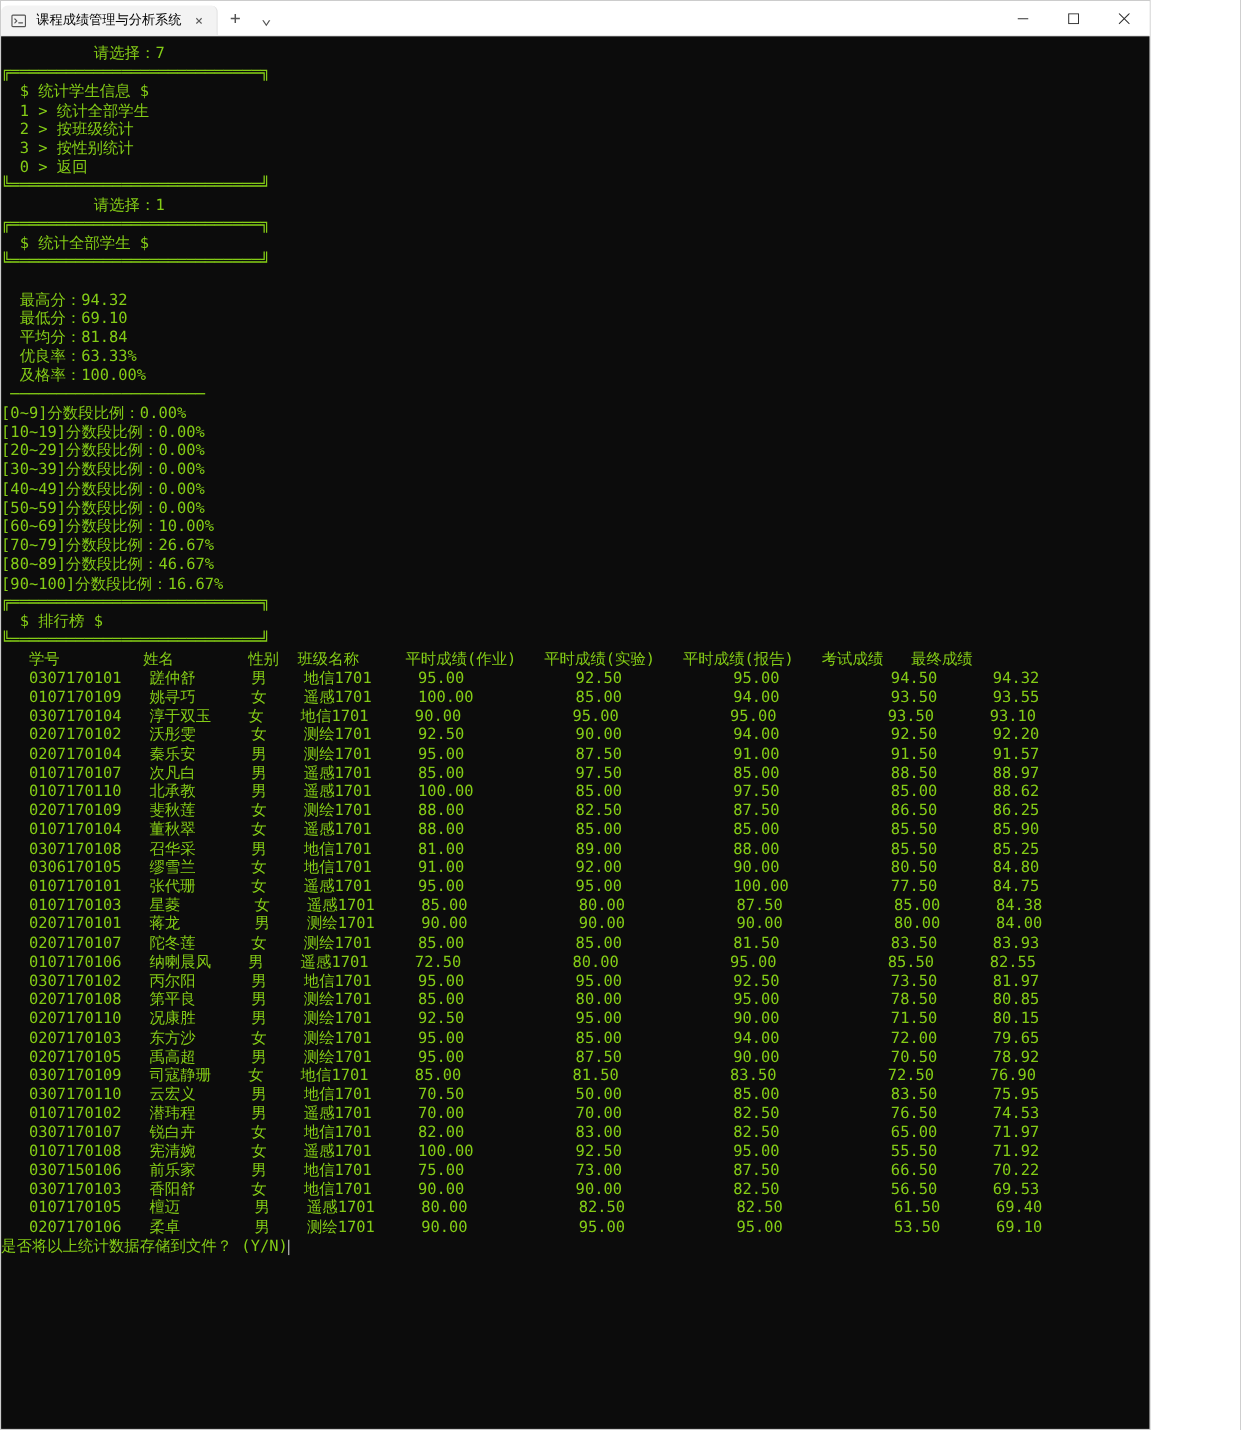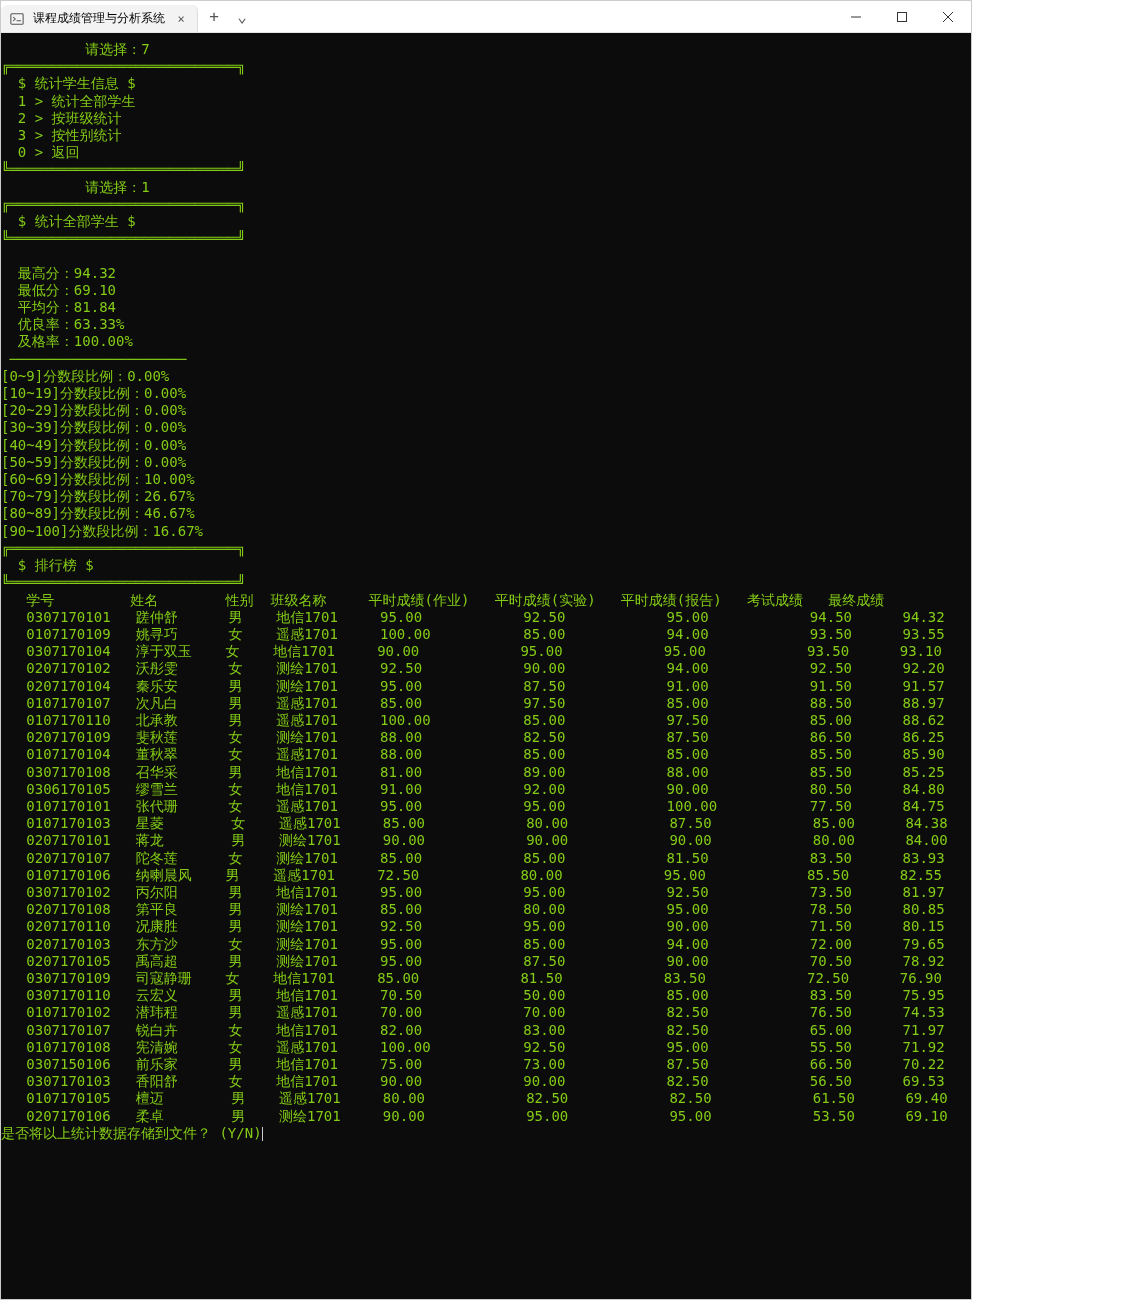--- a/index.html
+++ b/index.html
@@ -2,21 +2,21 @@
 <html><head>
   <meta charset="utf-8">
   <style>
     * { margin: 0; padding: 0; box-sizing: border-box; }
     body {
       font-family: 'Consolas', 'Microsoft YaHei', monospace;
       background: #fff;
       overflow: hidden;
     }
     .window {
-      width: 972px;
+      width: 1046px;
       height: 1300px;
       background: #fff;
       border: 1px solid #ccc;
       position: relative;
       display: flex;
       flex-direction: column;
     }
     .titlebar {
       height: 32px;
       background: #fff;

